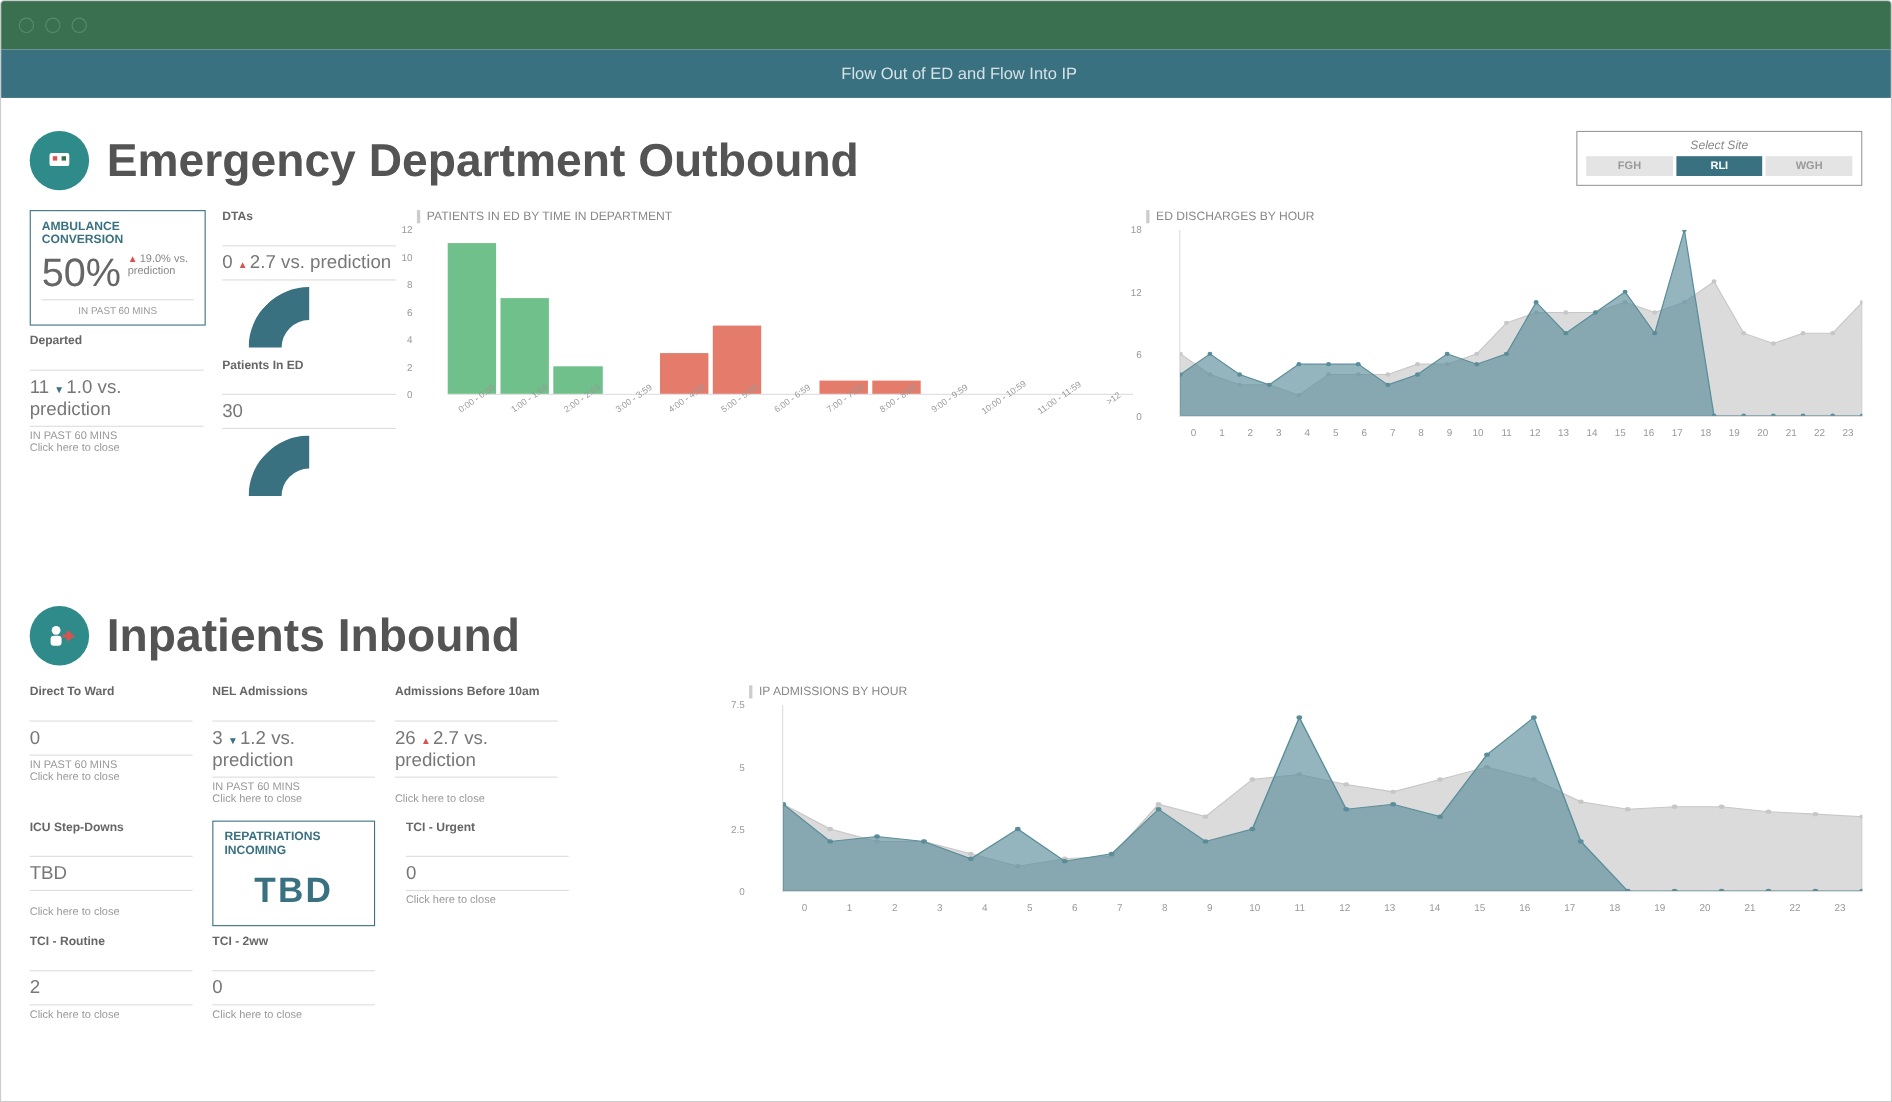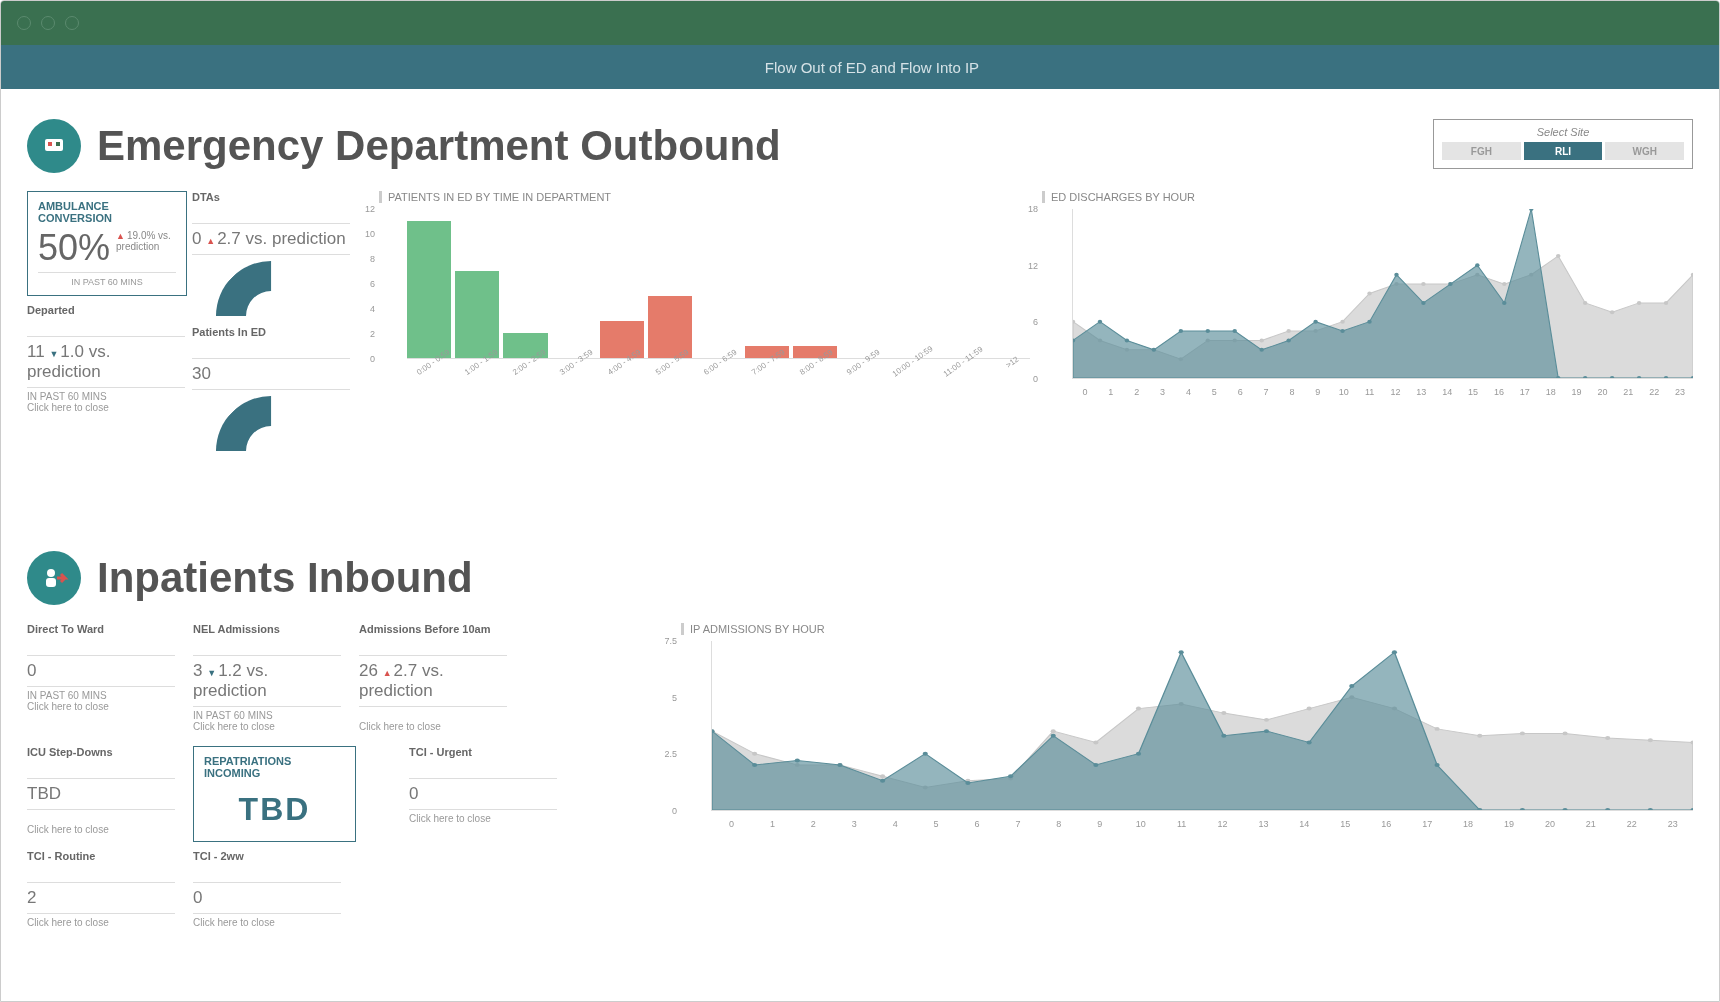--- a/index.html
+++ b/index.html
@@ -27,21 +27,21 @@
 .kpi-box.tbd .kpi-big { font-size: 32px; color: #3a7180; font-weight:700; letter-spacing:2px; text-align:center; width:100%; padding:8px 0; }
 .mini { width: 158px; margin-bottom: 10px; }
 .mini-title { font-size: 11px; font-weight:700; color:#666; border-bottom:1px solid #ddd; padding-bottom:20px; margin-bottom:5px; }
 .mini-val { font-size: 17px; color:#777; border-bottom:1px solid #ddd; padding-bottom:5px; margin-bottom:3px; min-height:18px; }
 .mini-note { font-size: 10px; color:#999; }
 .gauge { width: 110px; height: 55px; margin: 6px auto 0 auto; position:relative; overflow:hidden; }
 .gauge-arc { width: 110px; height: 110px; border-radius: 50%; border: 30px solid #3a7180; border-top-color: transparent; border-right-color: transparent; transform: rotate(45deg); box-sizing:border-box; }
 .chart-block { flex:1; }
 .chart-title { font-size: 11px; font-weight:400; color:#888; margin-bottom: 6px; border-left: 3px solid #ccc; padding-left: 6px; }
 .chart-area { position:relative; }
-.col-left { width: 340px; display:flex; }
+.col-left { width: 340px; display:flex; gap: 10px; }
 .col-l1 { width: 165px; }
 .col-l2 { width: 160px; }
 .mid-col { width: 500px; }
 
 .bar-chart { height: 180px; position:relative; padding-left: 28px; }
 .bar-y { position:absolute; left:0; top:0; height: 150px; font-size:9px; color:#999; }
 .bar-y div { position:absolute; right:4px; transform:translateY(-50%); }
 .bars { display:flex; align-items:flex-end; height:150px; gap: 4px; border-bottom:1px solid #ddd; }
 .bar { flex:1; }
 .bar-x { display:flex; gap:4px; font-size:8px; color:#999; margin-top:4px; padding-left:0; }
@@ -51,21 +51,21 @@
 .area-y { position:absolute; left:0; top:0; height:170px; font-size:9px; color:#999; }
 .area-y div { position:absolute; right:4px; transform:translateY(-50%); }
 .area-svg { width:100%; height:170px; border-bottom:1px solid #ddd; border-left:1px solid #ddd; }
 .area-x { display:flex; font-size:9px; color:#999; margin-top:4px; }
 .area-x div { flex:1; text-align:center; }
 
 .inbound { margin-top: 90px; }
 .in-cols { display:flex; gap: 14px; }
 .in-left { flex:0 0 640px; display:flex; flex-wrap:wrap; gap: 0 18px; }
 .in-left .mini { width: 148px; margin-bottom: 14px; }
-.in-left .kpi-box { width: 163px; margin-right: 35px; }
+.in-left .kpi-box { width: 148px; margin-right: 10px; }
 
 .tri-up::before { content:"▲"; color:#d9534f; font-size:9px; margin-right:2px; }
 .tri-down::before { content:"▼"; color:#3a7180; font-size:9px; margin-right:2px; }
 </style>
 </head>
 <body>
 
 <div class="window">
   <div class="titlebar">
     <div class="tlight"></div>

